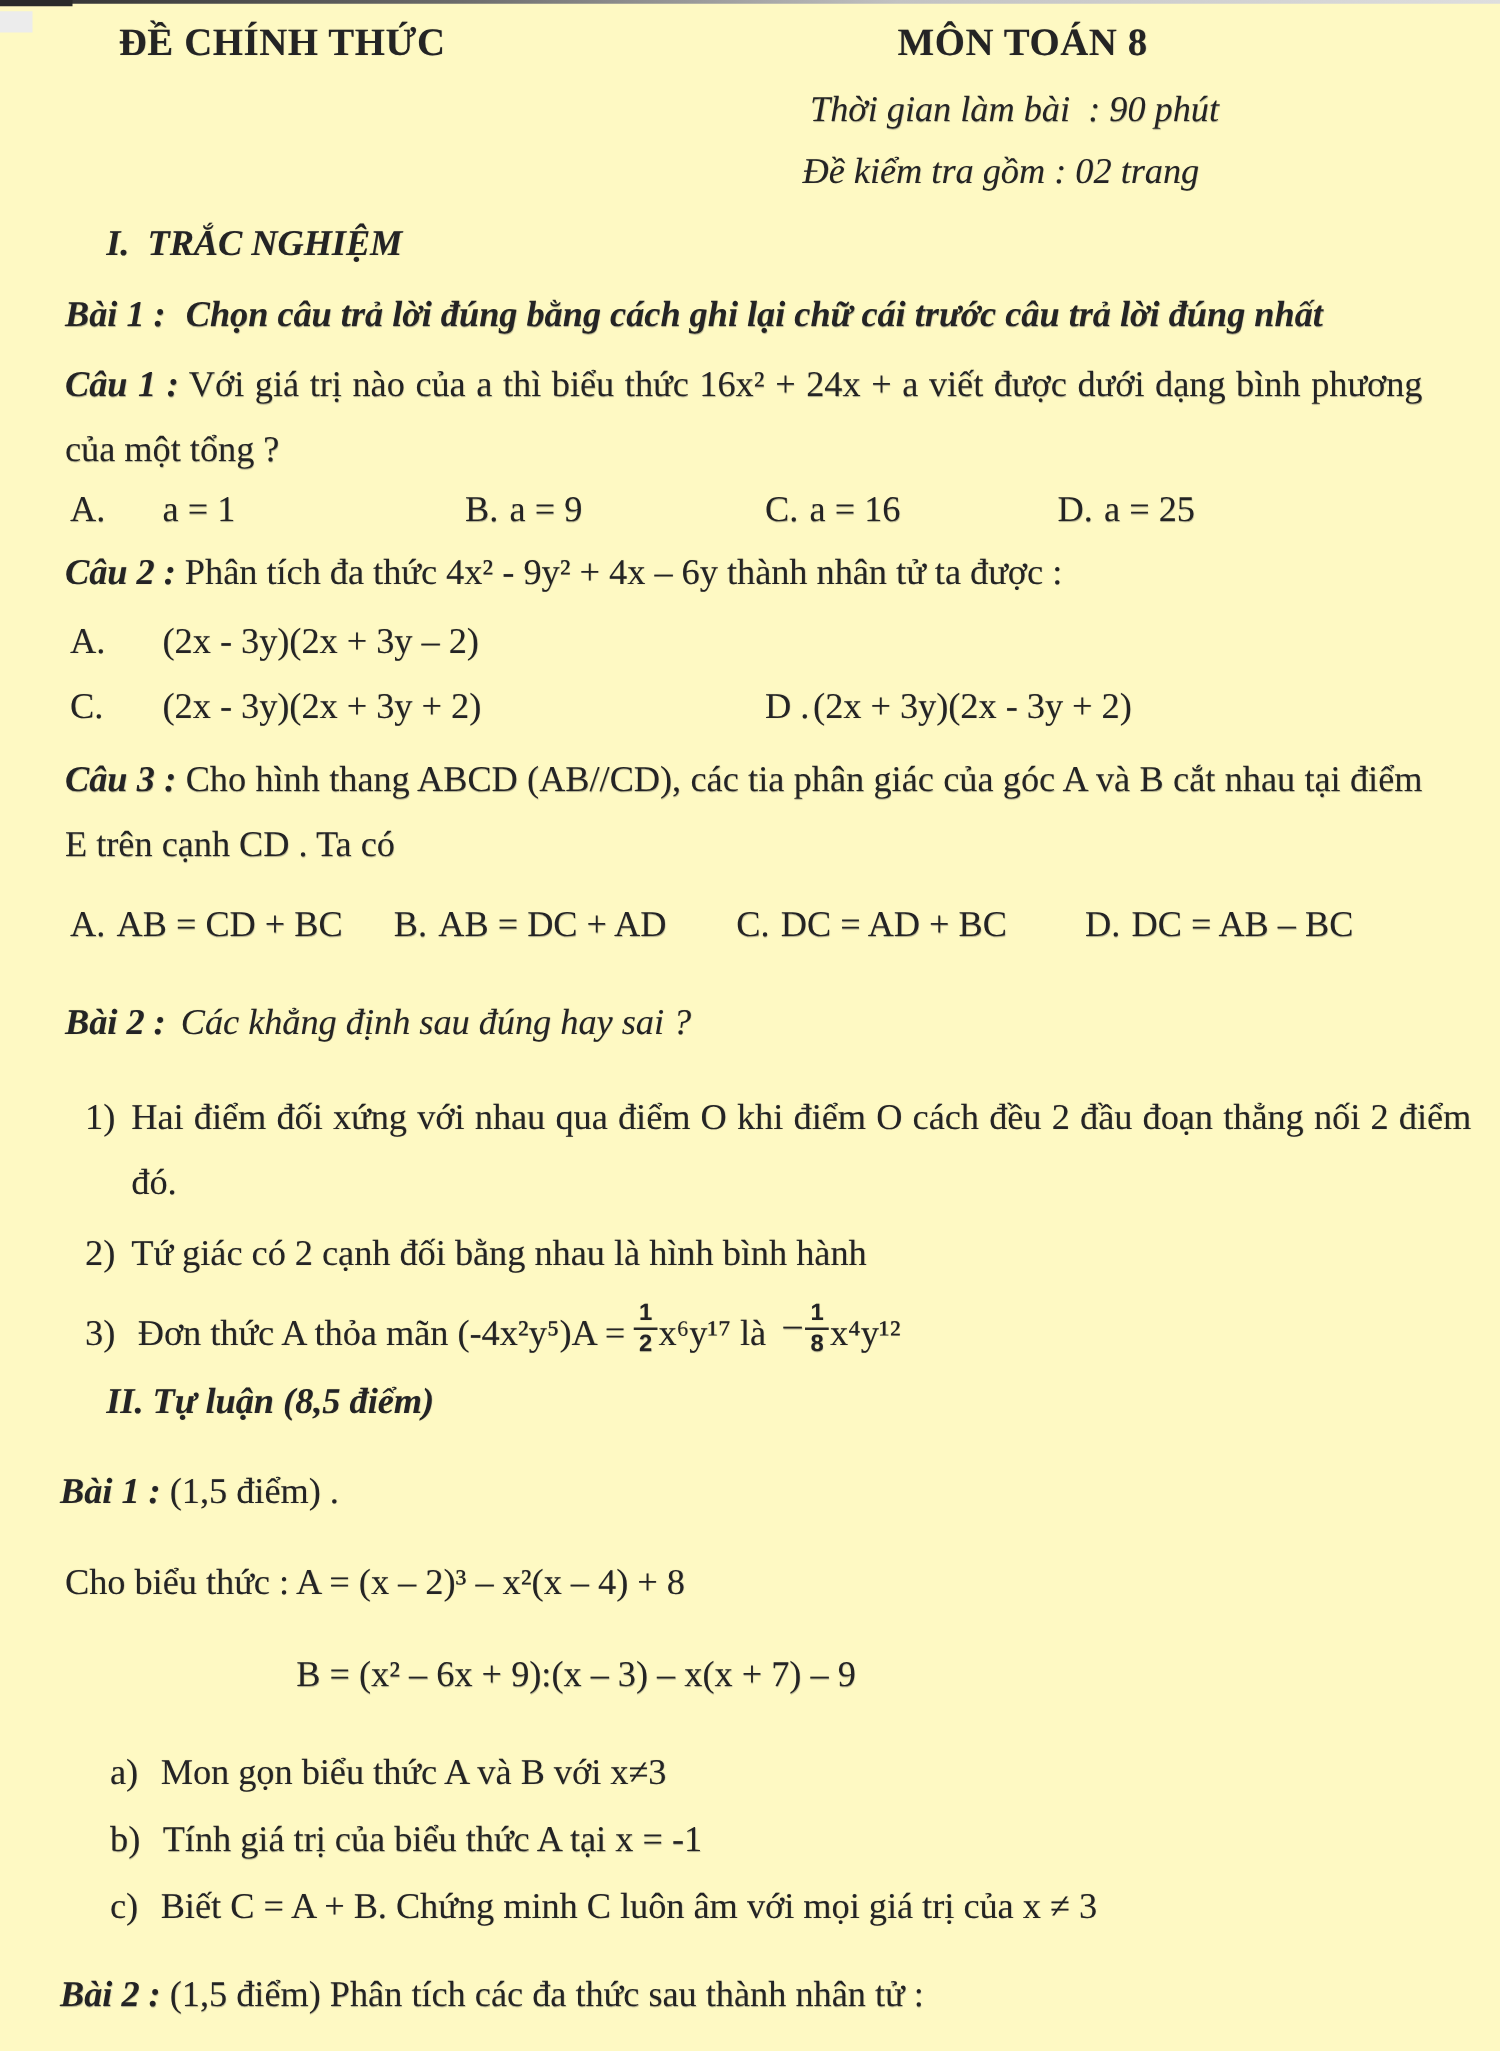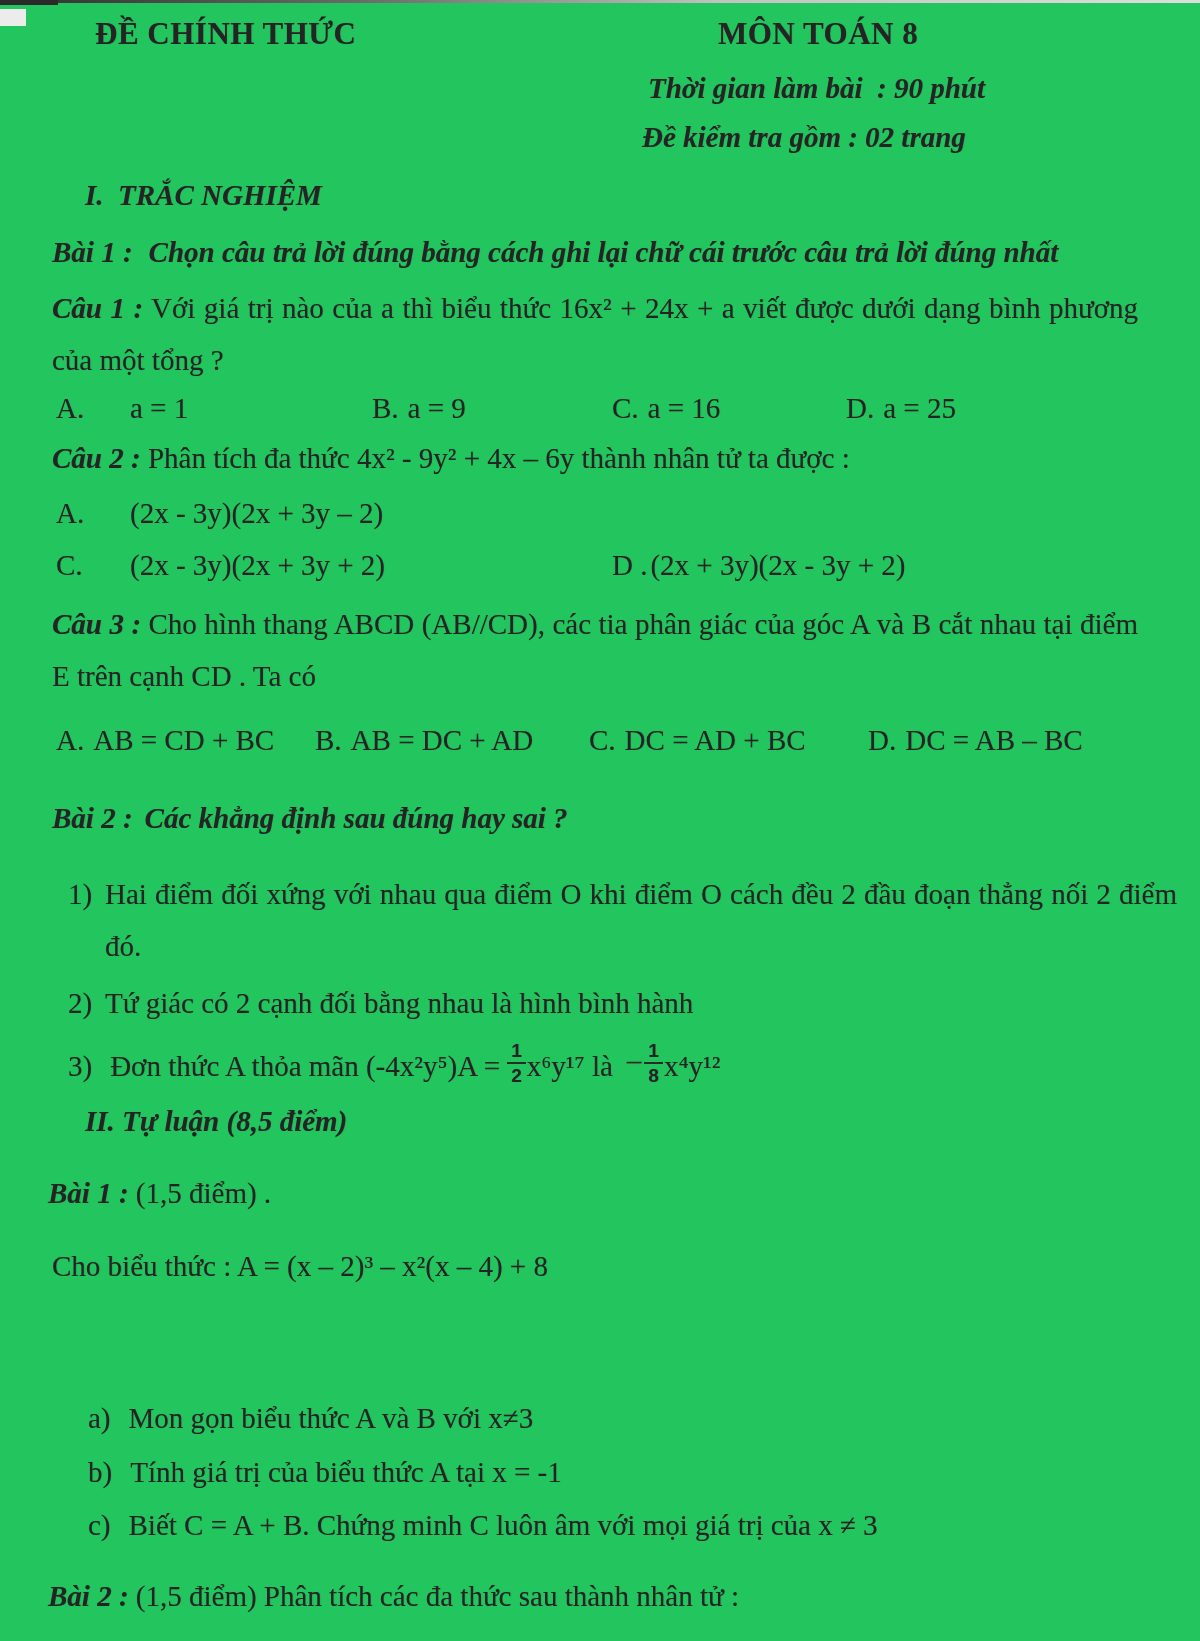--- a/index.html
+++ b/index.html
@@ -1,26 +1,26 @@
 <!DOCTYPE html>
 <html><head>
 <meta charset="utf-8">
 <style>
   html,body { margin:0; padding:0; background:#ffffff; }
   .page {
     position:relative; width:1200px; height:1641px; overflow:hidden;
-    background:#22c55e; color:#242424;
+    background:#fef9c3; color:#242424;
     font-family:"Liberation Serif","DejaVu Serif",serif;
     font-size:29px; line-height:1.3;
     text-shadow:0.3px 0.3px 0.7px rgba(60,60,60,0.40);
   }
   .abs { position:absolute; white-space:nowrap; }
   .wrap { position:absolute; white-space:normal; }
   .bold { font-weight:700;font-style:italic; }
-  .italic { font-style:italic;font-weight:bold; }
+  .italic { font-style:italic; }
   .bolditalic { font-weight:700; font-style:italic; }
   .h-title { font-size:31px; font-weight:700; letter-spacing:0.5px; }
   .just { text-align:justify; line-height:52px; }
   .opt { position:absolute; white-space:nowrap; }
   .opt-label { display:inline-block; margin-right:9px; }
   .opt-label.wide { width:74px; margin-right:0; }
   .opt-label.tight { margin-right:3px; }
   .hang { padding-left:37px; }
   .inum { position:absolute; left:0; top:0; line-height:52px; }
   .part-num { display:inline-block; margin-right:18px; }
@@ -91,20 +91,21 @@
   <div class="wrap just hang" style="top:977px;left:68px;width:1072px"><span class="inum">2)</span><span>Tứ giác có 2 cạnh đối bằng nhau là hình bình hành</span></div>
 
   <div class="abs" style="top:1046px;left:68px"><span class="part-num">3)</span><span>Đơn thức A thỏa mãn (-4x²y⁵)A =</span><span class="frac"><span class="fnum">1</span><span class="fden">2</span></span><span>x⁶y¹⁷ là</span><span class="fminus">–</span><span class="frac" style="margin-left:2px"><span class="fnum">1</span><span class="fden">8</span></span><span>x⁴y¹²</span></div>
 
   <div class="abs bold" style="top:1103px;left:85px">II. Tự luận (8,5 điểm)</div>
 
   <div class="abs" style="top:1175px;left:48px"><span class="bold">Bài 1 :</span> <span>(1,5 điểm) .</span></div>
 
   <div class="abs" style="top:1248px;left:52px">Cho biểu thức : A = (x – 2)³ – x²(x – 4) + 8</div>
 
+  <div class="abs" style="top:1322px;left:237px">B = (x² – 6x + 9):(x – 3) – x(x + 7) – 9</div>
 
   <div class="abs" style="top:1400px;left:88px"><span class="part-num">a)</span><span>Mon gọn biểu thức A và B với x≠3</span></div>
 
   <div class="abs" style="top:1454px;left:88px"><span class="part-num">b)</span><span>Tính giá trị của biểu thức A tại x = -1</span></div>
 
   <div class="abs" style="top:1507px;left:88px"><span class="part-num">c)</span><span>Biết C = A + B. Chứng minh C luôn âm với mọi giá trị của x ≠ 3</span></div>
 
   <div class="abs" style="top:1578px;left:48px"><span class="bold">Bài 2 :</span> <span>(1,5 điểm) Phân tích các đa thức sau thành nhân tử :</span></div>
 </div>
 

